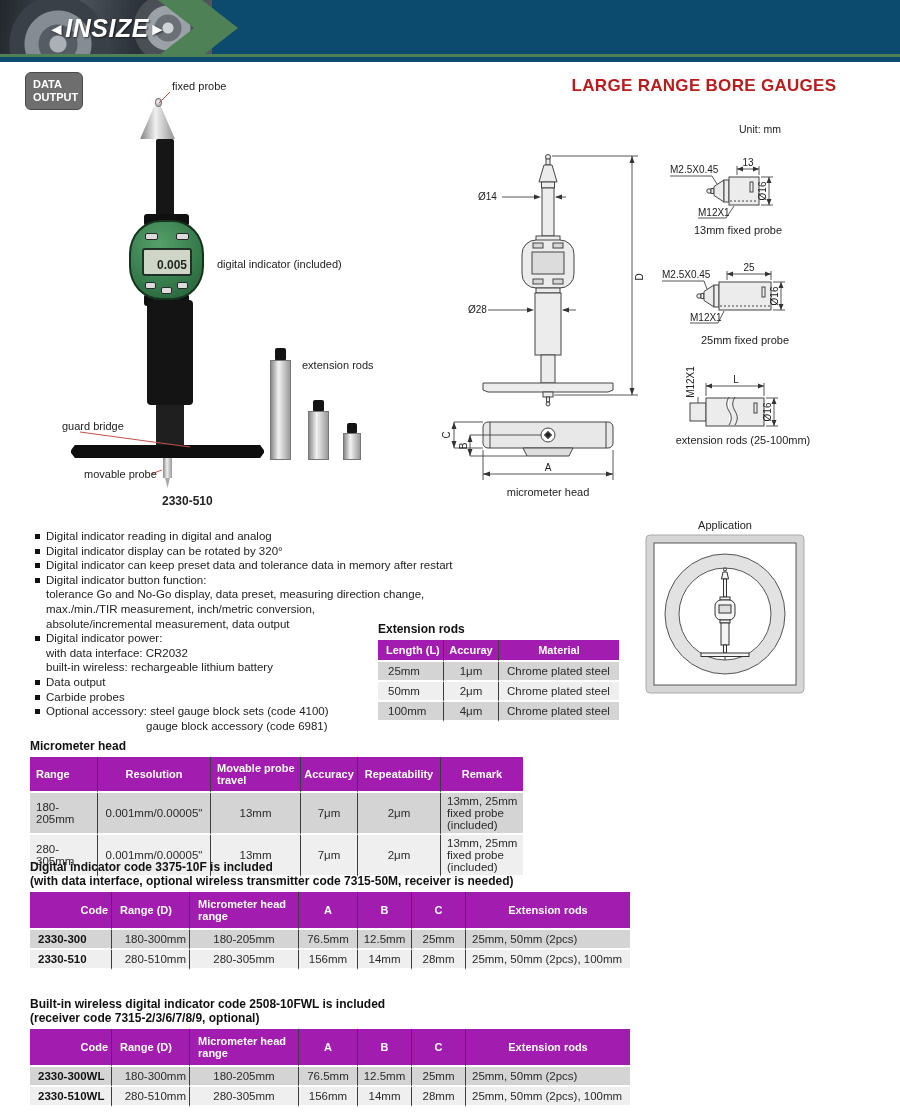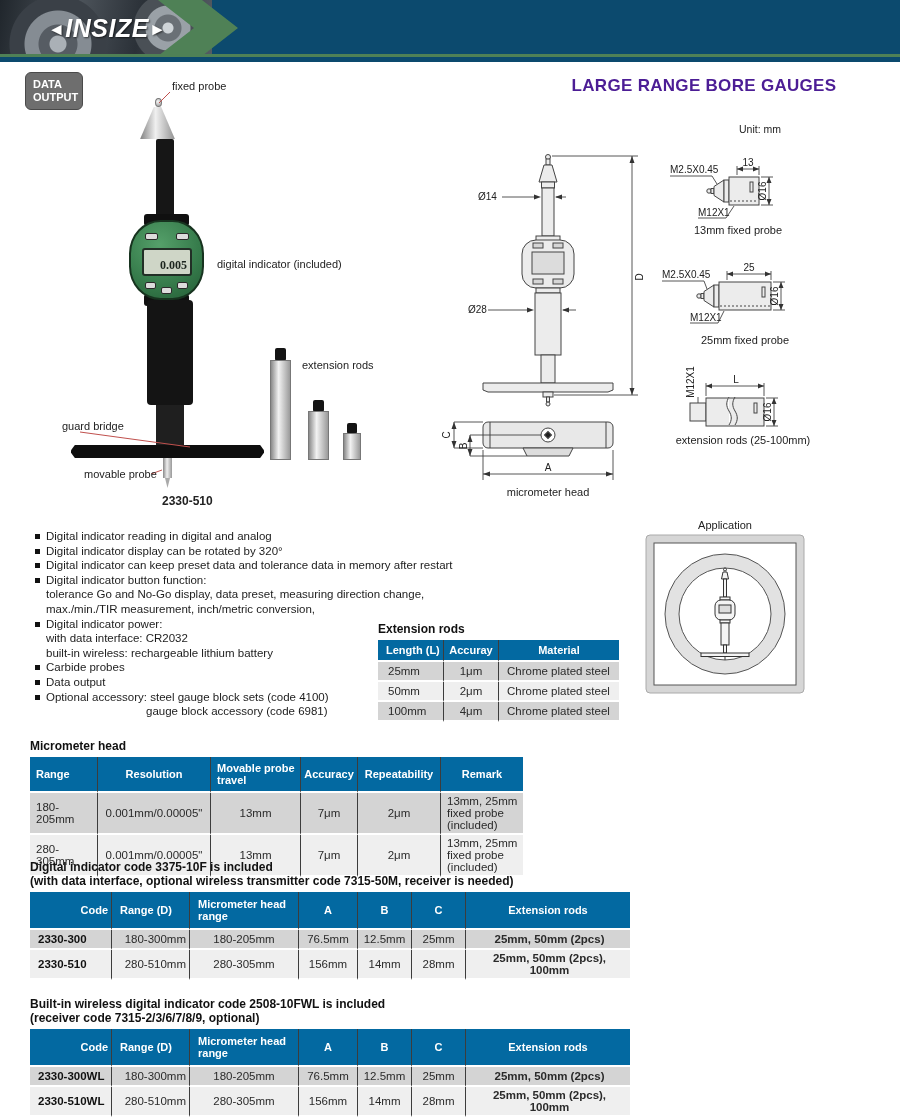--- a/index.html
+++ b/index.html
@@ -18,40 +18,40 @@
   .logo { position:absolute; left:48px; top:14px; font-size:25px; font-weight:bold; font-style:italic;
     color:#fff; letter-spacing:0.5px; text-shadow:1px 1px 2px rgba(0,0,0,.6); white-space:nowrap; }
   .logo .arr { font-size:17px; font-style:normal; vertical-align:2px; }
   .header-line { position:absolute; left:0; top:54px; width:900px; height:3px; background:#4f8156; }
 
   
   .badge { position:absolute; left:25px; top:72px; width:58px; height:38px; background:#6e6e6e;
     border:1px solid #4a4a4a; border-radius:6px; color:#fff; font-weight:bold; font-size:11px;
     line-height:13px; padding:5px 0 0 7px; }
   .page-title { position:absolute; left:538px; top:76px; width:332px; text-align:center;
-    font-size:17px; font-weight:bold; color:#4c1d95; letter-spacing:0.3px; }
+    font-size:17px; font-weight:bold; color:#b91c1c; letter-spacing:0.3px; }
 
   
   .photo { position:absolute; left:50px; top:70px; width:340px; height:445px; }
   .photo .lbl { position:absolute; font-size:11px; color:#222; white-space:nowrap; }
   .photo .model { font-weight:bold; font-size:12px; }
   .pp { position:absolute; }
   .tip-ball { left:105px; top:28px; width:7px; height:9px; border-radius:50%;
     background:radial-gradient(circle at 35% 35%, #f5f5f5, #9a9a9a); border:0.5px solid #777; }
   .cone { left:89px; top:37px; width:37px; height:32px;
     clip-path:polygon(40% 0, 60% 0, 97% 100%, 3% 100%);
     background:linear-gradient(90deg,#7a7a7a,#f0f0f0 45%,#8d8d8d); }
   .up-shaft { left:106px; top:69px; width:18px; height:84px; background:#161616; border-radius:2px; }
   .ind-clamp-t { left:94px; top:144px; width:45px; height:12px; background:#101010; border-radius:3px; }
   .ind-clamp-b { left:94px; top:224px; width:45px; height:12px; background:#101010; border-radius:3px; }
   .indicator { left:79px; top:150px; width:75px; height:80px; border-radius:42%;
     background:radial-gradient(circle at 40% 30%, #55a06a, #357a4a 60%, #245c36);
     border:2px solid #17331f; }
   .lcd { left:92px; top:178px; width:50px; height:28px; background:#cfd6c7; border:2px solid #222f26;
-    border-radius:3px; font-family:Liberation Serif, serif; font-size:12px; font-weight:bold;
+    border-radius:3px; font-family:Liberation Sans, sans-serif; font-size:12px; font-weight:bold;
     color:#1d261f; text-align:right; padding:9px 3px 0 0; line-height:12px; }
   .btn { background:#dcdcdc; border:1px solid #2a2a2a; border-radius:2px; }
   .b1 { left:95px; top:163px; width:13px; height:7px; }
   .b2 { left:126px; top:163px; width:13px; height:7px; }
   .b3 { left:95px; top:212px; width:11px; height:7px; }
   .b4 { left:111px; top:217px; width:11px; height:7px; }
   .b5 { left:127px; top:212px; width:11px; height:7px; }
   .body-main { left:97px; top:230px; width:46px; height:105px; background:#141414; border-radius:4px; }
   .body-low { left:106px; top:335px; width:28px; height:48px; background:#1f1f1f; }
   .tbar { left:21px; top:375px; width:193px; height:13px; background:#0e0e0e;
@@ -80,21 +80,21 @@
   .feature { display:flex; font-size:11.5px; line-height:14.6px; color:#1c1c1c; }
   .feature .sq { flex:none; width:5px; height:5px; background:#111; margin:5px 6px 0 0; }
   .feature.cont .sq, .feature.cont2 .sq { visibility:hidden; }
   .feature.cont2 { padding-left:100px; }
 
   
   .sec { position:absolute; }
   .sec-title { font-size:12px; font-weight:bold; color:#111; line-height:14px; }
   .sec-sub { font-size:12px; font-weight:bold; color:#111; line-height:14px; }
   table { border-collapse:separate; border-spacing:0; table-layout:fixed; margin-top:4px; }
-  th { background:#0369a1; color:#fff; font-size:11px; font-weight:bold; text-align:center;
+  th { background:#a21caf; color:#fff; font-size:11px; font-weight:bold; text-align:center;
     border-right:1px solid #3c3c3c; border-bottom:2px solid #fff; padding:2px 3px; line-height:12.5px; }
   th:last-child { border-right:none; }
   td { font-size:11.5px; color:#2a2a2a; text-align:center; border-right:1px solid #3c3c3c;
     border-bottom:2px solid #fff; padding:2px 3px; height:20px; }
   td:last-child { border-right:none; }
   tbody tr:nth-child(odd) td { background:#d4d4d4; }
   tbody tr:nth-child(even) td { background:#efefef; }
 
   .sec-ext { left:378px; top:622px; }
   .t-ext { width:241px; }
@@ -120,21 +120,21 @@
   .t-code { width:600px; }
   .t-code th { height:38px; }
   .t-code th:nth-child(1){ width:82px; text-align:right; padding-left:8px; }
   .t-code th:nth-child(2){ width:78px; text-align:left; padding-left:8px; }
   .t-code th:nth-child(3){ width:109px; text-align:left; padding-left:8px; }
   .t-code th:nth-child(4){ width:59px; }
   .t-code th:nth-child(5){ width:54px; }
   .t-code th:nth-child(6){ width:54px; }
   .t-code td:nth-child(1){ text-align:left; padding-left:8px; font-weight:bold; color:#111; }
   .t-code td:nth-child(2){ text-align:right; padding-left:8px; }
-  .t-code td:nth-child(7){ text-align:center; padding-left:6px;font-weight:bold; }
+  .t-code td:nth-child(7){ text-align:left; padding-left:6px; }
 </style>
 </head>
 <body>
 
 <div class="page">
 
   <div class="header">
     <div class="header-photo"></div>
     <div class="header-chevron"></div>
     <div class="logo"><span class="arr">◄</span><span>INSIZE</span><span class="arr">►</span></div>
@@ -405,44 +405,48 @@
       <li class="feature cont">
         <span class="sq"></span>
         <span>tolerance Go and No-Go display, data preset, measuring direction change,</span>
       </li>
 
       <li class="feature cont">
         <span class="sq"></span>
         <span>max./min./TIR measurement, inch/metric conversion,</span>
       </li>
 
+      <li class="feature cont">
+        <span class="sq"></span>
+        <span>absolute/incremental measurement, data output</span>
+      </li>
 
       <li class="feature bullet">
         <span class="sq"></span>
         <span>Digital indicator power:</span>
       </li>
 
       <li class="feature cont">
         <span class="sq"></span>
         <span>with data interface: CR2032</span>
       </li>
 
       <li class="feature cont">
         <span class="sq"></span>
         <span>built-in wireless: rechargeable lithium battery</span>
       </li>
 
       <li class="feature bullet">
         <span class="sq"></span>
+        <span>Data output</span>
+      </li>
+
+      <li class="feature bullet">
+        <span class="sq"></span>
         <span>Carbide probes</span>
-      </li>
-
-      <li class="feature bullet">
-        <span class="sq"></span>
-        <span>Data output</span>
       </li>
 
       <li class="feature bullet">
         <span class="sq"></span>
         <span>Optional accessory: steel gauge block sets (code 4100)</span>
       </li>
 
       <li class="feature cont2">
         <span class="sq"></span>
         <span>gauge block accessory (code 6981)</span>

